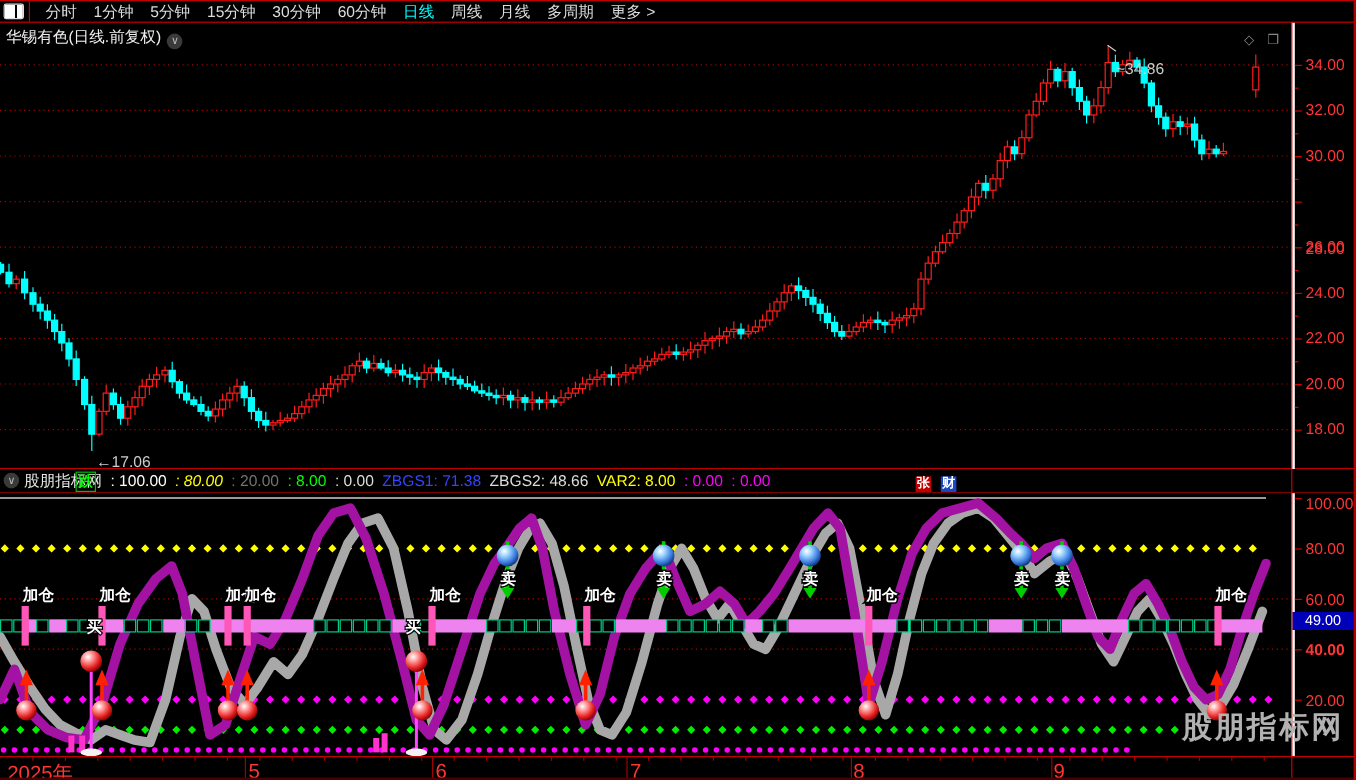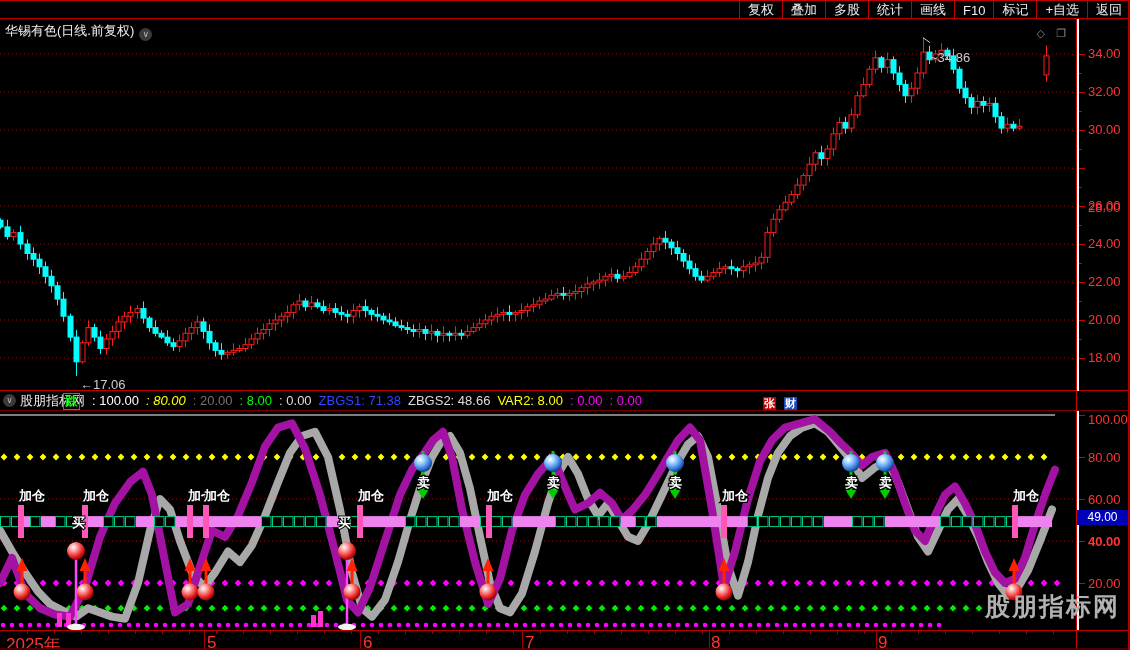--- a/index.html
+++ b/index.html
@@ -53,30 +53,34 @@
   #bottom-strip{position:absolute;left:0;top:648px;width:1130px;height:2px;background:#4a0000;}
   #right-edge{position:absolute;left:1128px;top:0;width:2px;height:650px;background:#b00000;}
   .vline-red{position:absolute;left:1076px;top:19px;width:1px;height:629px;background:#d00000;}
 </style>
 </head>
 <body>
 
 <div id="app">
 
   <div id="toolbar">
-    <div id="tb-right">
-        <div class="tb-btn">复权</div>
-        <div class="tb-btn">叠加</div>
-        <div class="tb-btn">多股</div>
-        <div class="tb-btn">统计</div>
-        <div class="tb-btn">画线</div>
-        <div class="tb-btn">F10</div>
-        <div class="tb-btn">标记</div>
-        <div class="tb-btn">+自选</div>
-        <div class="tb-btn">返回</div>
+    <div id="tb-left">
+      <div id="win-icon"></div>
+      <div class="tb-sep"></div>
+    <div class="period">分时</div>
+        <div class="period">1分钟</div>
+        <div class="period">5分钟</div>
+        <div class="period">15分钟</div>
+        <div class="period">30分钟</div>
+        <div class="period">60分钟</div>
+        <div class="period active">日线</div>
+        <div class="period">周线</div>
+        <div class="period">月线</div>
+        <div class="period">多周期</div>
+        <div class="period">更多 &gt;</div>
       </div>
   </div>
 
   <div id="main-chart">
     <div id="main-title"><span>华锡有色(日线.前复权)</span><span class="chev-circle">∨</span></div>
     <div class="mini-icons">◇ ❐</div>
     <svg id="main-svg" width="1076" height="372">
         <line x1="0" y1="35" x2="1076" y2="35" stroke="#aa0000" stroke-width="1" stroke-dasharray="1,3"></line>
         <line x1="0" y1="73" x2="1076" y2="73" stroke="#aa0000" stroke-width="1" stroke-dasharray="1,3"></line>
         <line x1="0" y1="111" x2="1076" y2="111" stroke="#aa0000" stroke-width="1" stroke-dasharray="1,3"></line>

